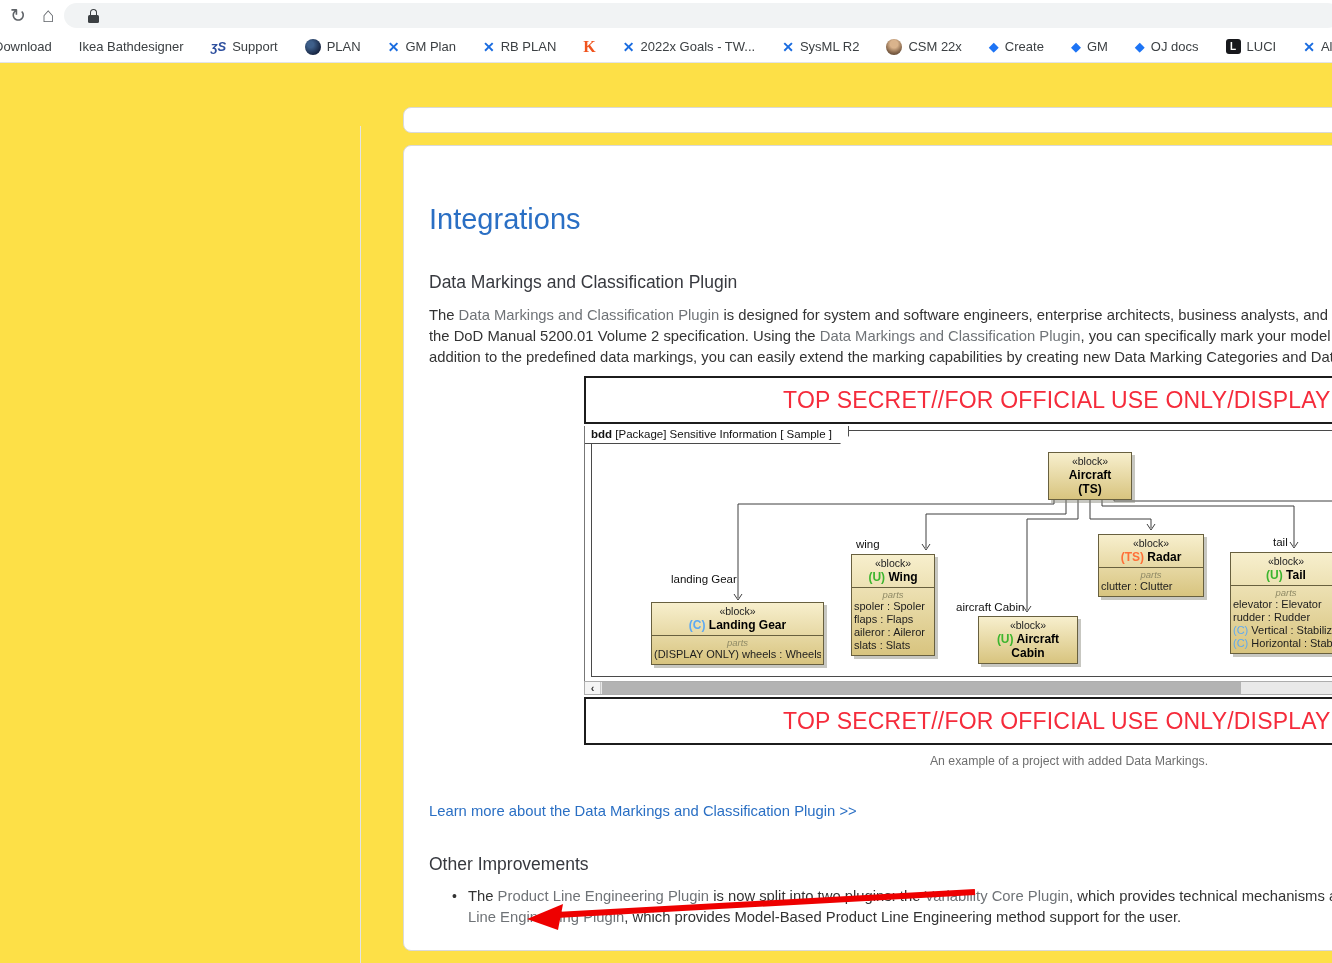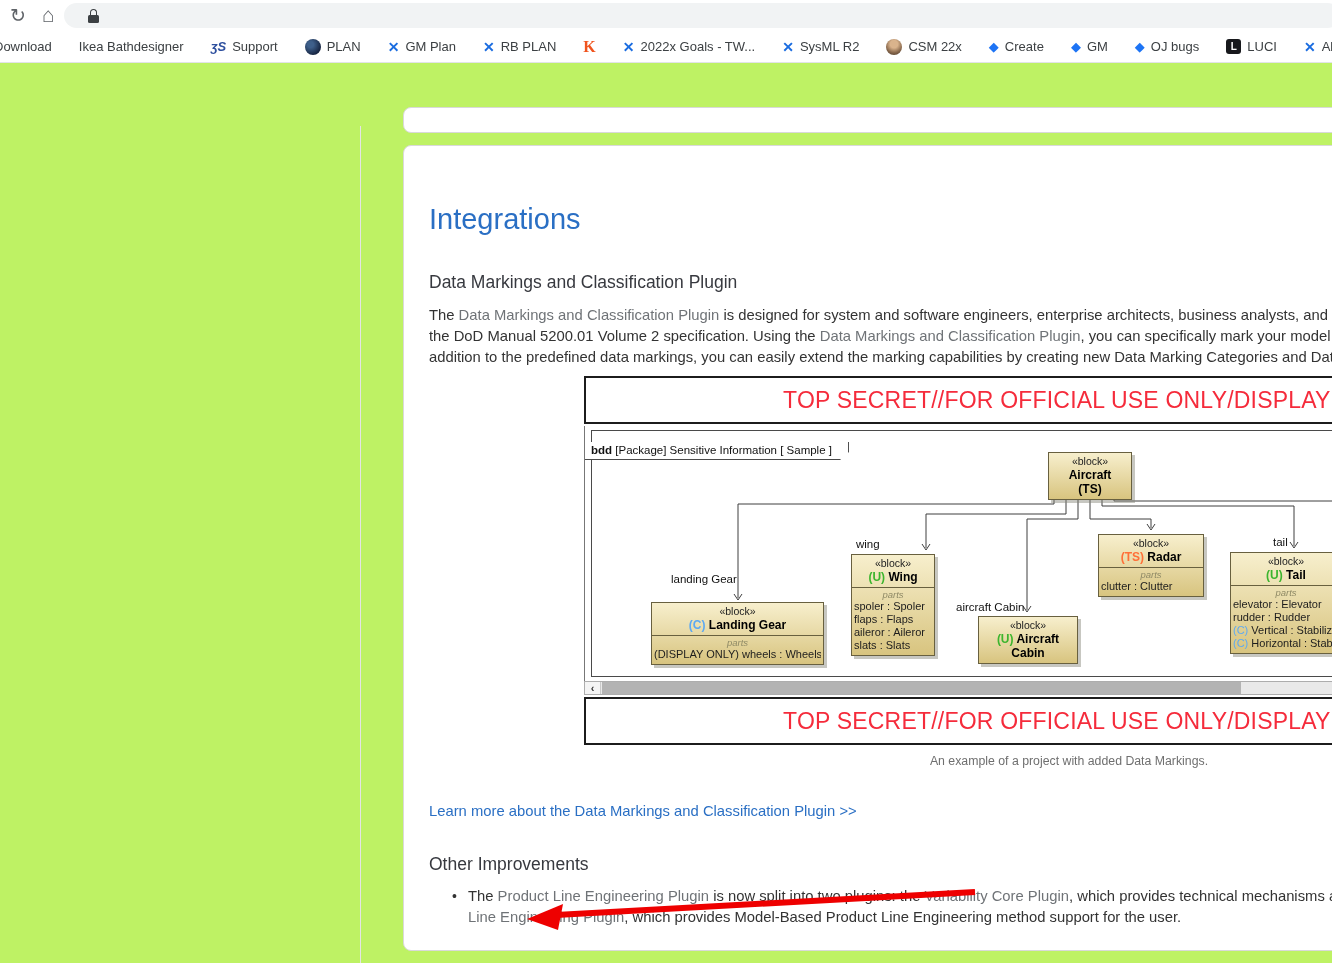--- a/index.html
+++ b/index.html
@@ -32,21 +32,21 @@
   .bm-kanban { color:#f0541e; font-weight:800; font-size:16px; font-family:"Liberation Serif", serif; }
   .bm-dsys { color:#2d4f9e; font-style:italic; font-weight:700; font-size:13px; }
   .bm-globe { width:16px; height:16px; border-radius:50%;
     background:radial-gradient(circle at 35% 35%, #3e5f8a 20%, #14213d 75%); }
   .bm-avatar { width:16px; height:16px; border-radius:50%;
     background:radial-gradient(circle at 50% 32%, #d9b38c 28%, #8a6a4e 62%, #463425 95%); }
   .bm-luci { width:15px; height:15px; background:#17181c; color:#fff; border-radius:3px;
     font-size:10px; font-weight:700; }
 
   
-  .page-area { position:absolute; left:0; top:63px; width:1332px; height:900px; background:#bef264; }
+  .page-area { position:absolute; left:0; top:63px; width:1332px; height:900px; background:#fde047; }
   .sidebar-divider { position:absolute; left:360px; top:63px; width:1px; height:900px; background:#e4e4e4; }
   .panel { position:absolute; left:403px; right:-12px; border:1px solid #d9d9d9; border-radius:8px; background:#fff; }
   #prev-panel { top:44px; height:26px; }
   #content-panel { top:82px; height:806px; }
 
   .h1 { position:absolute; left:429px; top:140px; font-size:29px; font-weight:500; color:#2a6fc4; }
   .h3 { position:absolute; left:429px; font-size:17.5px; font-weight:400; color:#37393f; }
   .pline { position:absolute; left:429px; right:0; height:17px; white-space:nowrap; overflow:hidden;
     font-size:14.8px; color:#333; }
   .pline .gray { color:#6f7377; }
@@ -59,21 +59,21 @@
   
   #diagram { position:absolute; left:584px; top:313px; width:748px; height:369px; overflow:hidden; }
   .banner { position:absolute; left:0; width:970px; height:48px; background:#fff; border:2px solid #1c1c1c;
     display:flex; align-items:center; justify-content:center; }
   #banner-top { top:0; }
   #banner-bottom { top:321px; }
   .banner-text { color:#f52b3b; font-size:23px; letter-spacing:.2px; white-space:nowrap; }
   #dg-canvas { position:absolute; left:0; top:50px; width:970px; height:255px; background:#fff;
     border-left:1px solid #777; overflow:hidden; }
   #bdd-frame { position:absolute; left:6px; top:4px; width:958px; height:247px; border:1px solid #4a4a4a; }
-  #frame-tab { position:absolute; left:0; top:16px; background:#fff; border-right:1px solid #4a4a4a;
+  #frame-tab { position:absolute; left:0; top:0; background:#fff; border-right:1px solid #4a4a4a;
     border-bottom:1px solid #4a4a4a; padding:2px 16px 3px 6px; font-size:11.5px; color:#111;
     clip-path:polygon(0 0, 100% 0, 100% 55%, calc(100% - 9px) 100%, 0 100%); white-space:nowrap; }
   #frame-tab b { font-weight:700; }
   #conn-svg { position:absolute; left:0; top:0; width:970px; height:255px; z-index:2; }
   .uml-block { position:absolute; z-index:3; background:linear-gradient(to bottom,#f7efcd,#d8c47f);
     border:1px solid #68603f; box-shadow:3px 3px 0 rgba(130,130,118,.45); font-size:11px; color:#1d1d1d; }
   .ub-head { padding:2px 15px 3px; text-align:center; }
   .ub-stereo { font-size:10.5px; color:#222; }
   .ub-name { font-size:12px; font-weight:700; color:#000; margin-top:1px; }
   .ub-comp { border-top:1px solid #68603f; padding:1px 2px 3px; }
@@ -149,21 +149,21 @@
       <div class="bm-item">
         <span class="bm-icon bm-jira">◆</span>
         <span class="bm-label">Create</span>
       </div>
       <div class="bm-item">
         <span class="bm-icon bm-jira">◆</span>
         <span class="bm-label">GM</span>
       </div>
       <div class="bm-item">
         <span class="bm-icon bm-jira">◆</span>
-        <span class="bm-label">OJ bugs</span>
+        <span class="bm-label">OJ docs</span>
       </div>
       <div class="bm-item">
         <span class="bm-icon bm-luci">L</span>
         <span class="bm-label">LUCI</span>
       </div>
       <div class="bm-item">
         <span class="bm-icon bm-confluence">✕</span>
         <span class="bm-label">All News</span>
       </div>
     </div>

